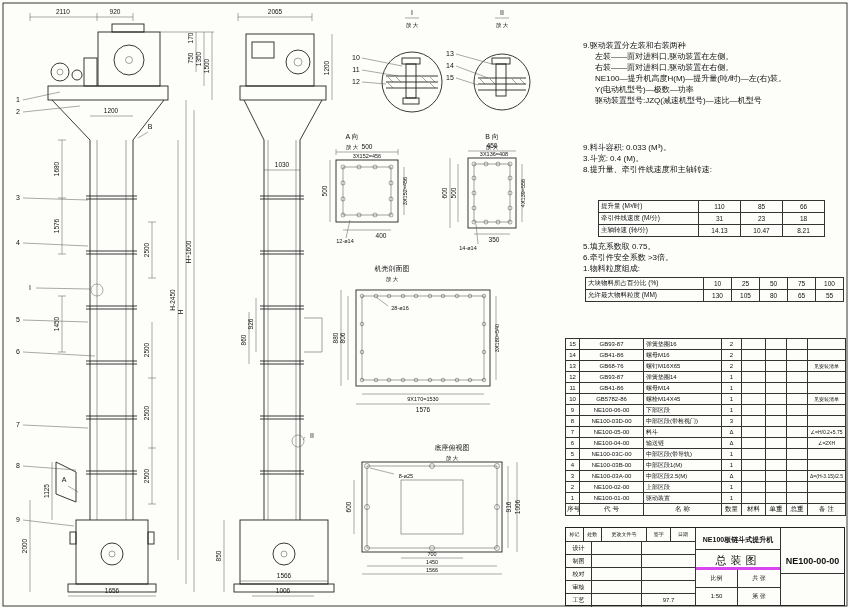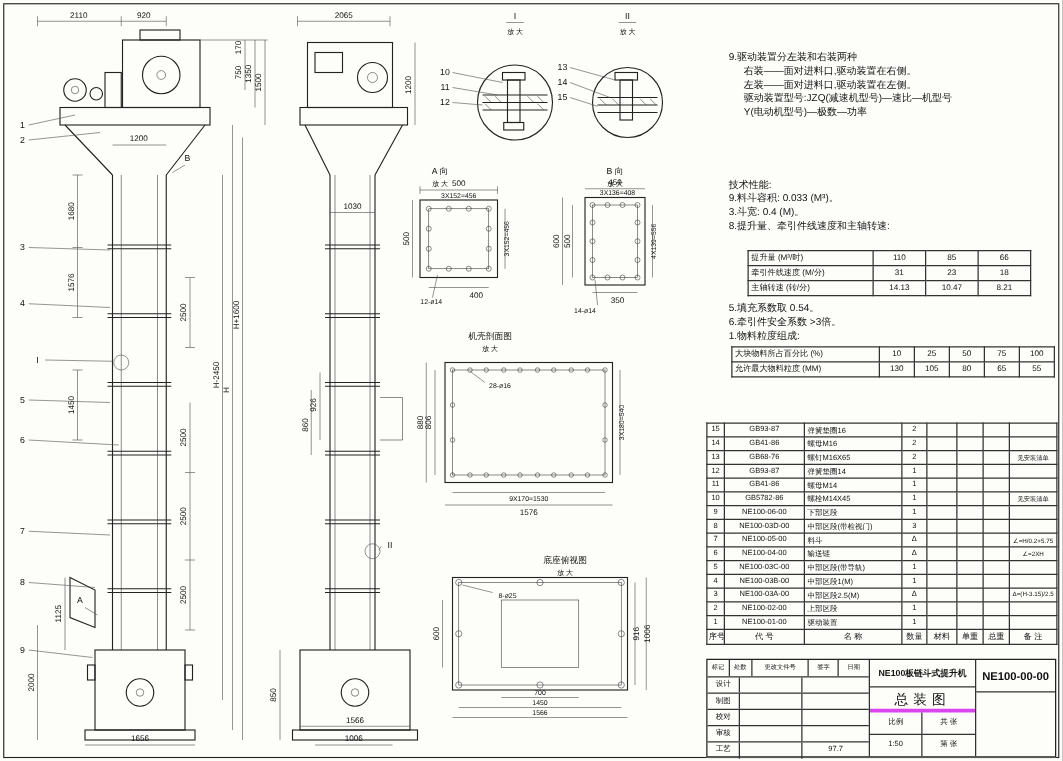--- a/index.html
+++ b/index.html
@@ -30,21 +30,21 @@
   .sig-row span { display:block; font-size:6px; line-height:12px; border-right:1px solid #333; overflow:hidden; text-align:center; }
   .sc1 { width:26px; } .sc2 { width:50px; } .sc3 { width:53px; border-right:none !important; }
   .tb-mid { width:85px; border-right:1px solid #333; }
   .tb-prod { height:22px; font-size:7px; font-weight:bold; text-align:center; line-height:24px; border-bottom:1px solid #333; white-space:nowrap; overflow:hidden; }
   .tb-name { height:20px; font-size:11px; letter-spacing:4px; text-align:center; line-height:20px; border-bottom:3px solid #d946ef; }
   .tb-grid { display:grid; grid-template-columns:42px 42px; grid-auto-rows:17.5px; }
   .tb-grid span { font-size:6px; line-height:17px; text-align:center; border-right:1px solid #333; border-bottom:1px solid #333; }
   .tb-grid span:nth-child(2n){ border-right:none; }
   .tb-grid span:nth-child(n+3){ border-bottom:none; }
   .tb-right { width:63px; }
-  .tb-no { height:26px; font-size:9px; font-weight:bold; text-align:center; line-height:26px; border-bottom:1px solid #333; }
+  .tb-no { height:26px; font-size:9px; font-weight:bold; text-align:center; line-height:26px; border-bottom:1px solid #333;margin-top:20px; }
   .tb-kind { height:51px; font-size:10px; letter-spacing:4px; text-align:center; line-height:51px; }
   
   .t { font:6.5px "Liberation Sans", sans-serif; fill:#111; text-anchor:middle; }
   .ts { font-size:5.5px; }
   .tt { font-size:7px; }
   .o { stroke:#222; stroke-width:0.9; fill:none; }
   .i { stroke:#333; stroke-width:0.45; fill:none; }
   .d { stroke:#555; stroke-width:0.5; fill:none; }
 </style>
 </head>
@@ -311,28 +311,28 @@
     <text class="t" transform="rotate(-90 511 507)" x="511" y="507">916</text>
     <text class="t" transform="rotate(-90 520 507)" x="520" y="507">1006</text>
     <text class="t ts" x="432" y="556">700</text>
     <text class="t ts" x="432" y="564">1450</text>
     <text class="t ts" x="432" y="572">1566</text>
   </g>
 </svg>
 
 <div class="abs notes" style="left:583px; top:40px; width:262px;">
   <div>9.驱动装置分左装和右装两种</div>
+  <div class="ind">左装——面对进料口,驱动装置在左侧。</div>
   <div class="ind">右装——面对进料口,驱动装置在右侧。</div>
-  <div class="ind">左装——面对进料口,驱动装置在左侧。</div>
+  <div class="ind">NE100—提升机高度H(M)—提升量(吨/时)—左(右)装。</div>
+  <div class="ind">Y(电动机型号)—极数—功率</div>
   <div class="ind">驱动装置型号:JZQ(减速机型号)—速比—机型号</div>
-  <div class="ind">Y(电动机型号)—极数—功率</div>
 </div>
 
 <div class="abs tech" style="left:583px; top:142px; width:262px;">
-  <div>技术性能:</div>
   <div>9.料斗容积: 0.033 (M³)。</div>
   <div>3.斗宽: 0.4 (M)。</div>
   <div>8.提升量、牵引件线速度和主轴转速:</div>
 </div>
 
 <table class="abs perf" style="left:598px; top:200px; width:226px;">
   <colgroup>
         <col style="width:100px">
         <col style="width:42px">
         <col style="width:42px">
@@ -357,21 +357,21 @@
       <tr>
         <td>主轴转速 (转/分)</td>
         <td>14.13</td>
         <td>10.47</td>
         <td>8.21</td>
       </tr>
     </tbody>
 </table>
 
 <div class="abs tech" style="left:583px; top:241px; width:262px;">
-  <div>5.填充系数取 0.54。</div>
+  <div>5.填充系数取 0.75。</div>
   <div>6.牵引件安全系数 &gt;3倍。</div>
   <div>1.物料粒度组成:</div>
 </div>
 
 <table class="abs gran" style="left:585px; top:277px; width:258px;">
   <colgroup>
         <col style="width:118px">
         <col style="width:28px">
         <col style="width:28px">
         <col style="width:28px">

